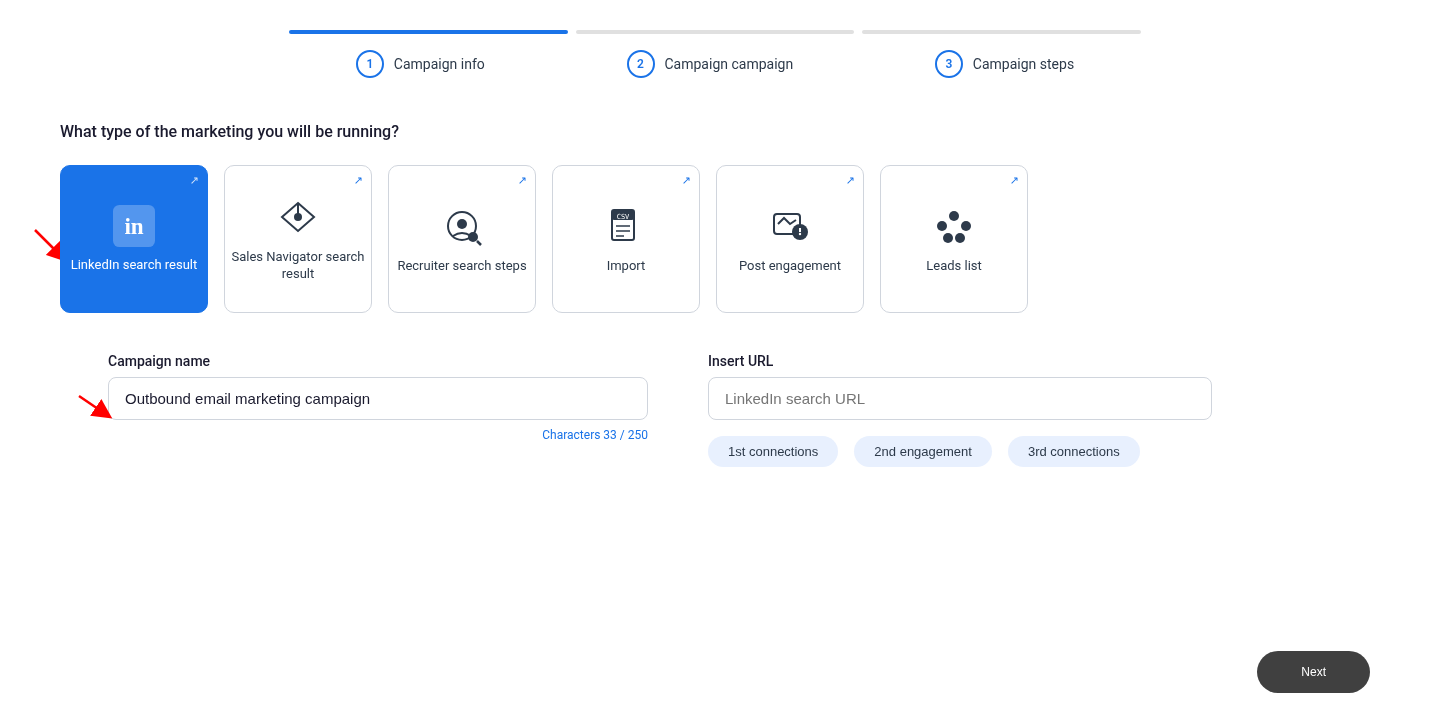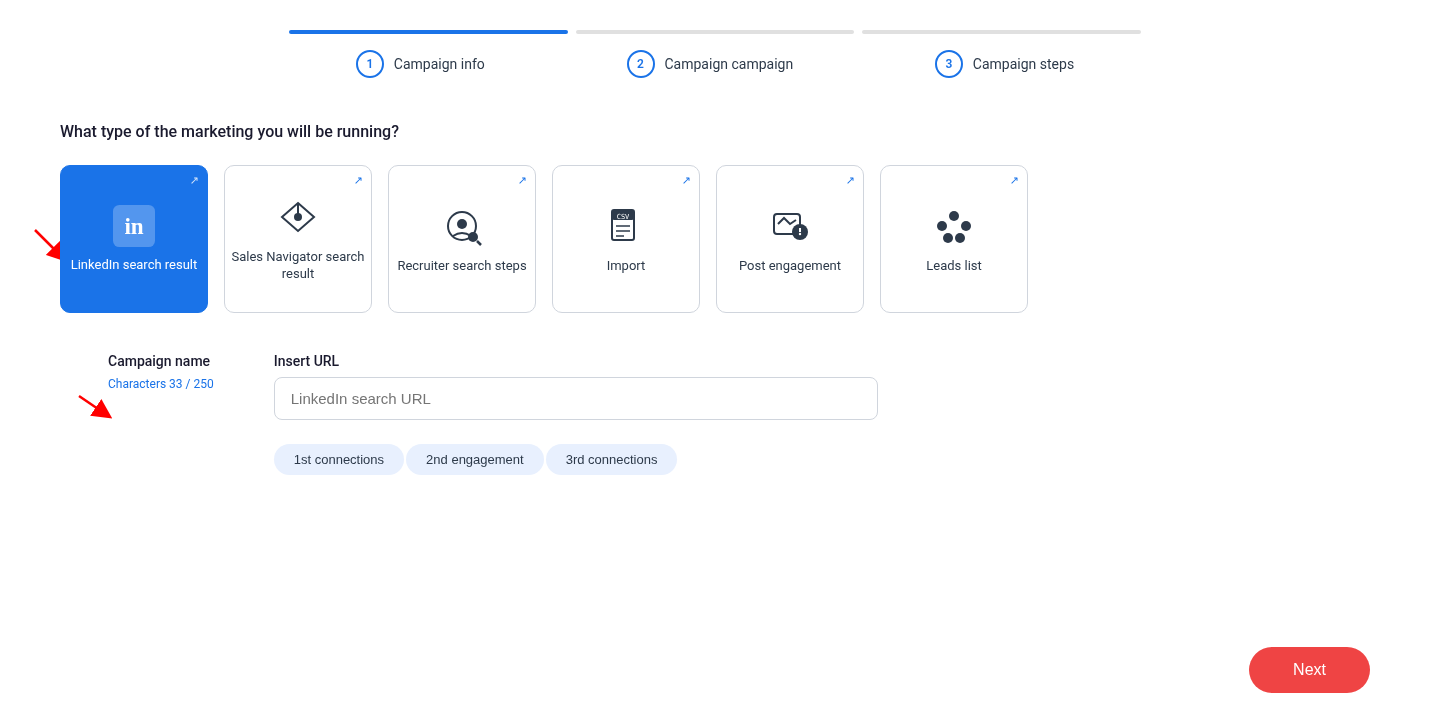--- a/index.html
+++ b/index.html
@@ -106,58 +106,58 @@
       color: #1a1a2e;
       outline: none;
       background: #fff;
     }
 
     .campaign-name-input {
       width: 540px;
     }
 
     .url-input {
-      width: 604px;
+      width: 504px;
     }
 
     .char-count {
       font-size: 12px;
       color: #1a73e8;
       text-align: right;
     }
 
     
     .chips-row {
       display: flex;
-      gap: 2px;
-      margin-top: 16px;
+      gap: 16px;
+      margin-top: 8px;
     }
 
     .chip {
       padding: 8px 20px;
       border-radius: 20px;
       background: #e8f0fe;
       color: #2d3a4a;
       font-size: 13px;
       cursor: pointer;
       border: none;
       font-weight: 400;
     }
 
     
     .next-btn {
       position: absolute;
       bottom: 24px;
       right: 60px;
-      background: #ef4444;
+      background: #404040;
       color: #fff;
       border: none;
       border-radius: 24px;
       padding: 14px 44px;
-      font-size: 16px;
+      font-size: 12px;
       cursor: pointer;
       font-weight: 500;
     }
 
     
     .linkedin-icon {
       width: 42px;
       height: 42px;
       margin-bottom: 10px;
     }
@@ -349,20 +349,21 @@
         <defs>
             <marker id="ah2" markerWidth="8" markerHeight="8" refX="4" refY="4" orient="auto">
               <path d="M0,0 L8,4 L0,8 Z" fill="red"></path>
             </marker>
           </defs>
         <line x1="5" y1="5" x2="30" y2="22" stroke="red" stroke-width="2.5" marker-end="url(#ah2)"></line>
       </svg>
 
       <div class="field-group">
         <label class="field-label">Campaign name</label>
+        <input type="text" class="text-input campaign-name-input" value="Outbound email marketing campaign" style="">
         <span class="char-count">Characters 33 / 250</span>
       </div>
     </div>
 
     <div class="field-group">
       <label class="field-label">Insert URL</label>
       <input type="text" class="text-input url-input" placeholder="LinkedIn search URL" style="">
 
       <div class="chips-row">
         <button class="chip">1st connections</button>

